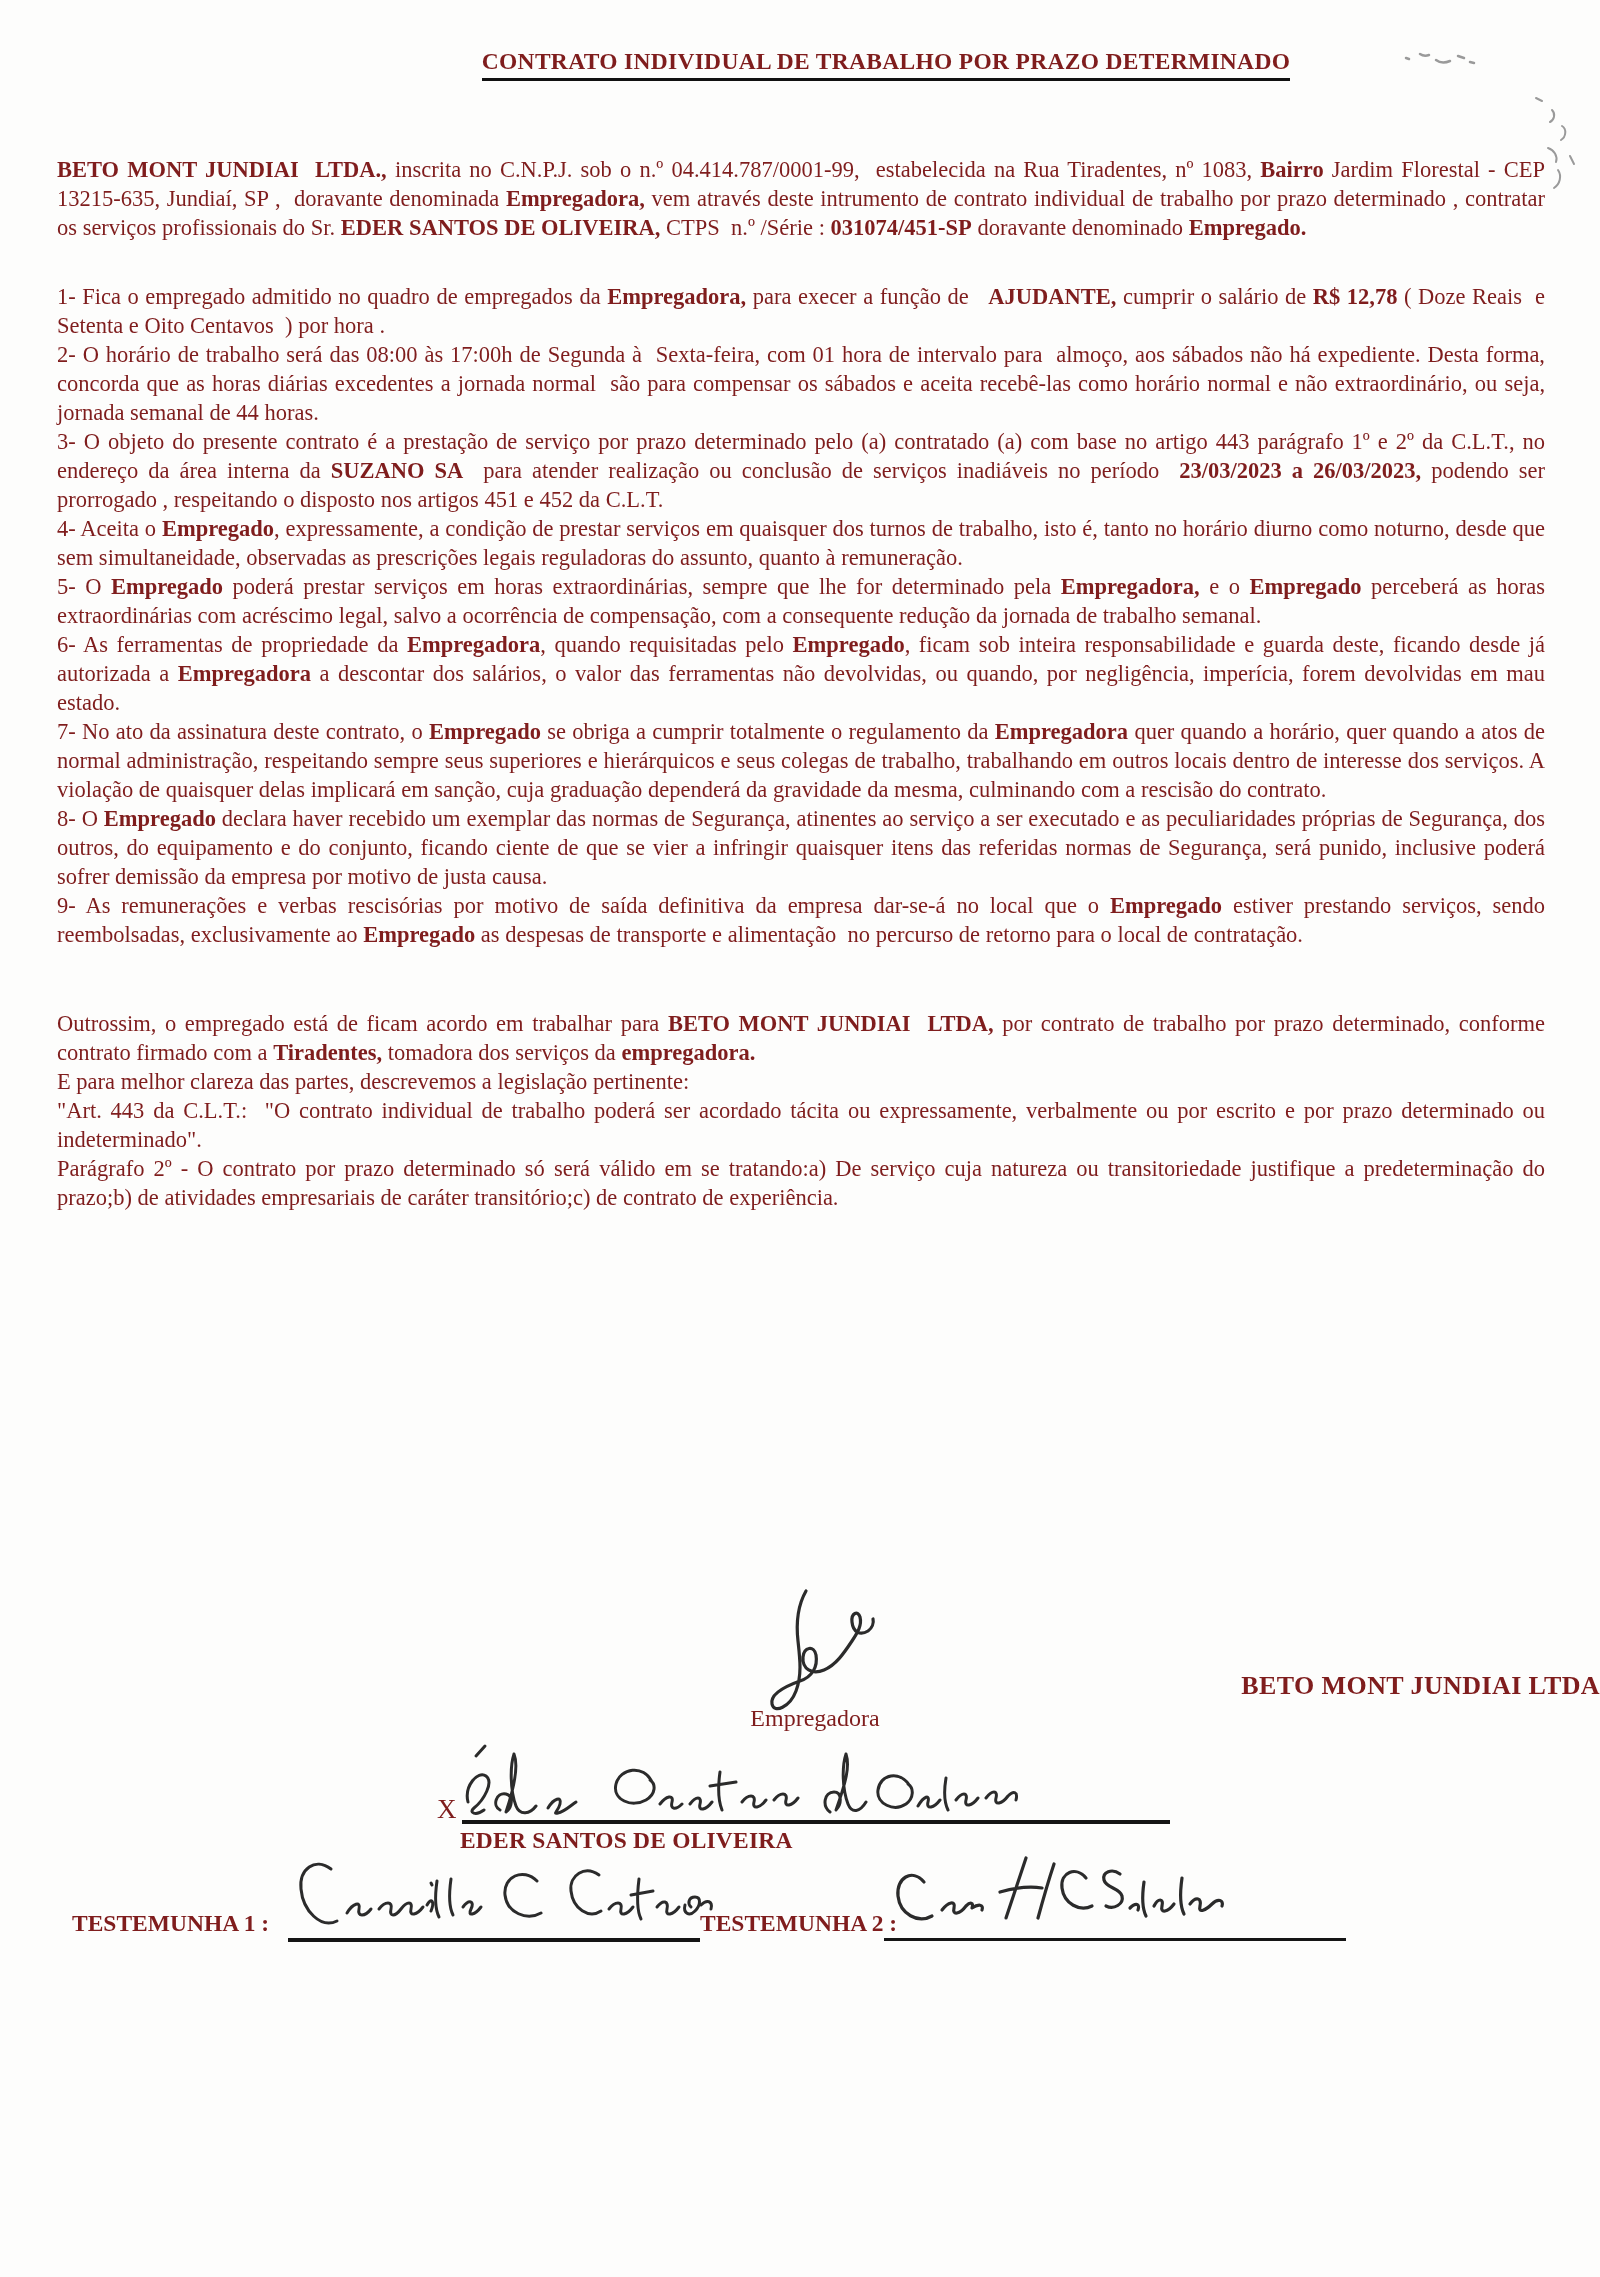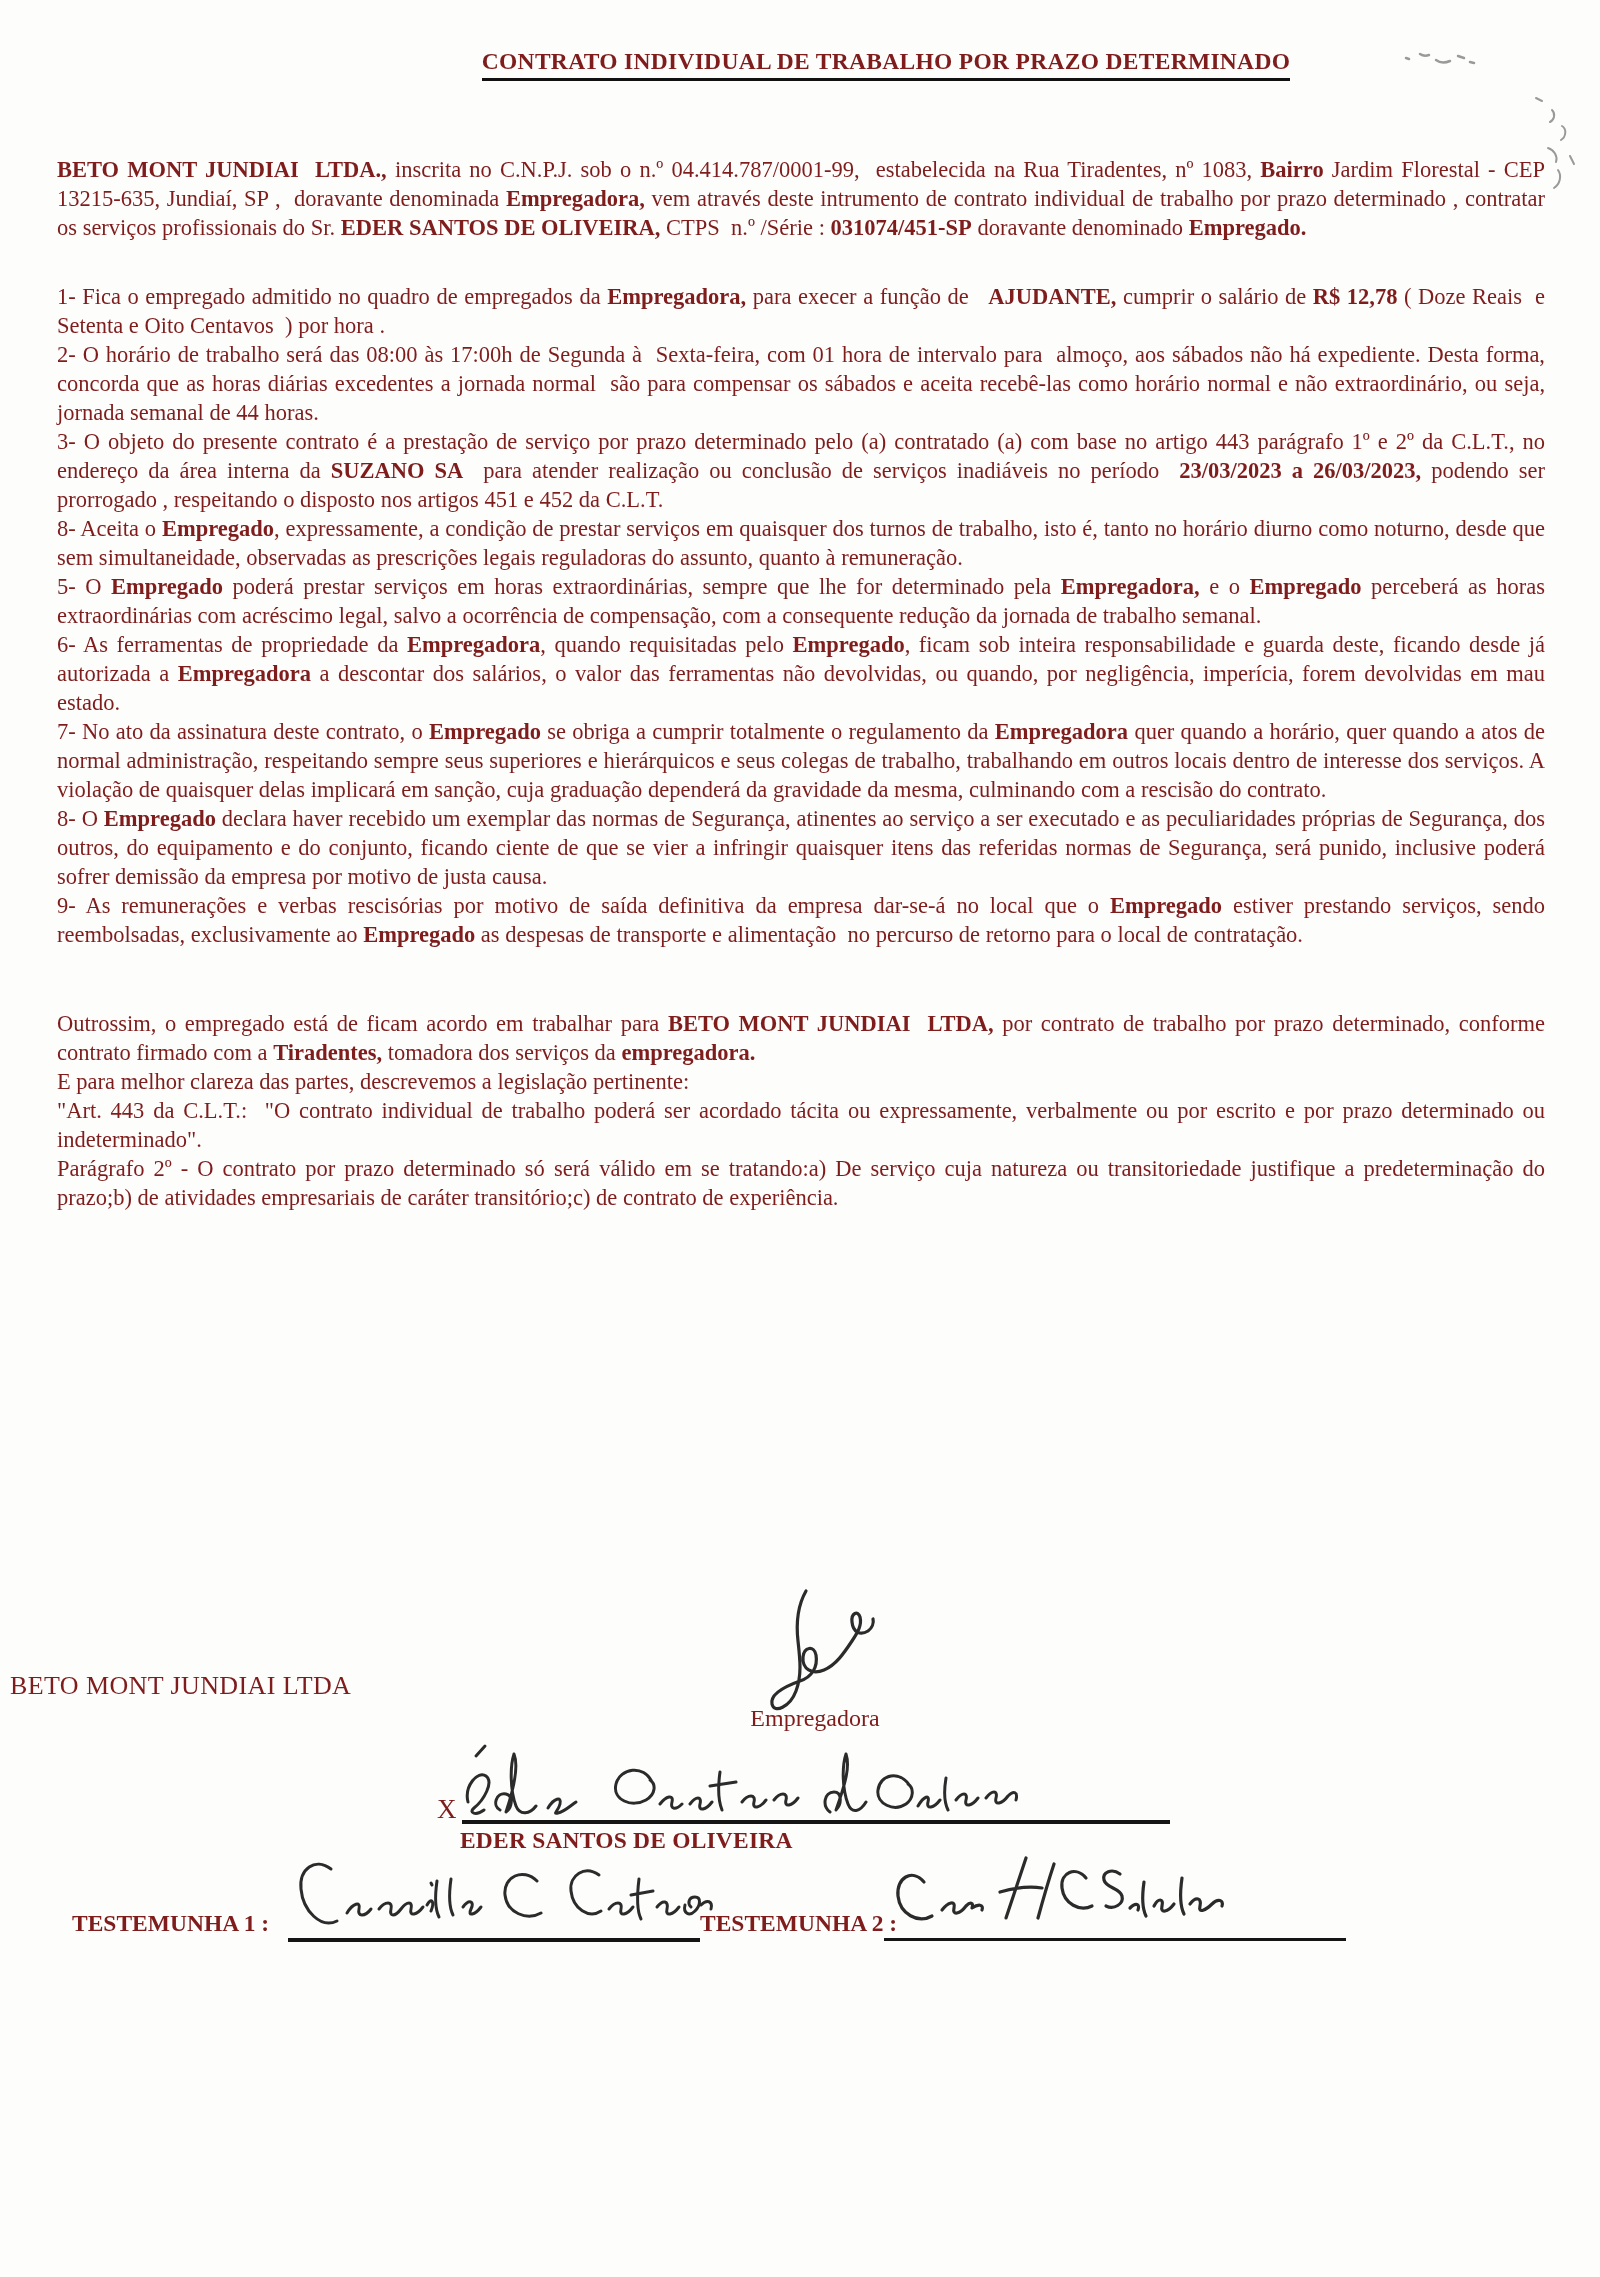--- a/index.html
+++ b/index.html
@@ -26,22 +26,22 @@
   .clauses { margin-top:40px; }
   .outrossim { margin-top:60px; }
   .dateline {
     position:absolute; top:1549px; left:0; width:100%;
     text-align:center; text-indent:28px; font-size:24px;
   }
   .sig-svg { position:absolute; pointer-events:none; }
   .company-sig { top:1583px; left:742px; }
   .company-name {
     position:absolute; top:1671px; left:0; width:100%;
-    text-align:left; text-indent:10px;
-    font-weight:normal; font-size:26px; letter-spacing:0.4px;
+    text-align:right; text-indent:10px;
+    font-weight:bold; font-size:26px; letter-spacing:0.4px;
   }
   .company-role {
     position:absolute; top:1705px; left:0; width:100%;
     text-align:center; text-indent:30px; font-size:24px;
   }
   .x-mark { position:absolute; top:1794px; left:437px; font-size:27px; }
   .emp-sig { top:1740px; left:462px; }
   .sig-line { position:absolute; background:#151515; }
   .emp-line { top:1820px; left:462px; width:708px; height:4px; }
   .emp-name {
@@ -77,21 +77,21 @@
     <div class="title-wrap">
       <span class="title-inner">CONTRATO INDIVIDUAL DE TRABALHO POR PRAZO DETERMINADO</span>
     </div>
 
     <p class="para intro"><span class="seg-b">BETO MONT JUNDIAI&nbsp; LTDA.,</span><span> inscrita no C.N.P.J. sob o n.º 04.414.787/0001-99,&nbsp; estabelecida na Rua Tiradentes, nº 1083, </span><span class="seg-b">Bairro</span><span> Jardim Florestal - CEP 13215-635, Jundiaí, SP ,&nbsp; doravante denominada </span><span class="seg-b">Empregadora,</span><span> vem através deste intrumento de contrato individual de trabalho por prazo determinado , contratar os serviços profissionais do Sr. </span><span class="seg-b">EDER SANTOS DE OLIVEIRA,</span><span> CTPS&nbsp; n.º /Série : </span><span class="seg-b">031074/451-SP</span><span> doravante denominado </span><span class="seg-b">Empregado.</span></p>
 
     <div class="clauses">
       <p class="para"><span>1- Fica o empregado admitido no quadro de empregados da </span><span class="seg-b">Empregadora,</span><span> para execer a função de&nbsp;&nbsp; </span><span class="seg-b">AJUDANTE,</span><span> cumprir o salário de </span><span class="seg-b">R$ 12,78</span><span> ( Doze Reais&nbsp; e Setenta e Oito Centavos&nbsp; ) por hora .</span></p>
       <p class="para"><span>2- O horário de trabalho será das 08:00 às 17:00h de Segunda à&nbsp; Sexta-feira, com 01 hora de intervalo para&nbsp; almoço, aos sábados não há expediente. Desta forma, concorda que as horas diárias excedentes a jornada normal&nbsp; são para compensar os sábados e aceita recebê-las como horário normal e não extraordinário, ou seja, jornada semanal de 44 horas.</span></p>
       <p class="para"><span>3- O objeto do presente contrato é a prestação de serviço por prazo determinado pelo (a) contratado (a) com base no artigo 443 parágrafo 1º e 2º da C.L.T., no endereço da área interna da </span><span class="seg-b">SUZANO SA</span><span>&nbsp; para atender realização ou conclusão de serviços inadiáveis no período&nbsp; </span><span class="seg-b">23/03/2023 a 26/03/2023,</span><span> podendo ser prorrogado , respeitando o disposto nos artigos 451 e 452 da C.L.T.</span></p>
-      <p class="para"><span>8- Aceita o </span><span class="seg-b">Empregado</span><span>, expressamente, a condição de prestar serviços em quaisquer dos turnos de trabalho, isto é, tanto no horário diurno como noturno, desde que sem simultaneidade, observadas as prescrições legais reguladoras do assunto, quanto à remuneração.</span></p>
+      <p class="para"><span>4- Aceita o </span><span class="seg-b">Empregado</span><span>, expressamente, a condição de prestar serviços em quaisquer dos turnos de trabalho, isto é, tanto no horário diurno como noturno, desde que sem simultaneidade, observadas as prescrições legais reguladoras do assunto, quanto à remuneração.</span></p>
       <p class="para"><span>5- O </span><span class="seg-b">Empregado</span><span> poderá prestar serviços em horas extraordinárias, sempre que lhe for determinado pela </span><span class="seg-b">Empregadora,</span><span> e o </span><span class="seg-b">Empregado</span><span> perceberá as horas extraordinárias com acréscimo legal, salvo a ocorrência de compensação, com a consequente redução da jornada de trabalho semanal.</span></p>
       <p class="para"><span>6- As ferramentas de propriedade da </span><span class="seg-b">Empregadora</span><span>, quando requisitadas pelo </span><span class="seg-b">Empregado</span><span>, ficam sob inteira responsabilidade e guarda deste, ficando desde já autorizada a </span><span class="seg-b">Empregadora</span><span> a descontar dos salários, o valor das ferramentas não devolvidas, ou quando, por negligência, imperícia, forem devolvidas em mau estado.</span></p>
       <p class="para"><span>7- No ato da assinatura deste contrato, o </span><span class="seg-b">Empregado</span><span> se obriga a cumprir totalmente o regulamento da </span><span class="seg-b">Empregadora</span><span> quer quando a horário, quer quando a atos de normal administração, respeitando sempre seus superiores e hierárquicos e seus colegas de trabalho, trabalhando em outros locais dentro de interesse dos serviços. A violação de quaisquer delas implicará em sanção, cuja graduação dependerá da gravidade da mesma, culminando com a rescisão do contrato.</span></p>
       <p class="para"><span>8- O </span><span class="seg-b">Empregado</span><span> declara haver recebido um exemplar das normas de Segurança, atinentes ao serviço a ser executado e as peculiaridades próprias de Segurança, dos outros, do equipamento e do conjunto, ficando ciente de que se vier a infringir quaisquer itens das referidas normas de Segurança, será punido, inclusive poderá sofrer demissão da empresa por motivo de justa causa.</span></p>
       <p class="para"><span>9- As remunerações e verbas rescisórias por motivo de saída definitiva da empresa dar-se-á no local que o </span><span class="seg-b">Empregado</span><span> estiver prestando serviços, sendo reembolsadas, exclusivamente ao </span><span class="seg-b">Empregado</span><span> as despesas de transporte e alimentação&nbsp; no percurso de retorno para o local de contratação.</span></p>
     </div>
 
     <p class="para outrossim"><span>Outrossim, o empregado está de ficam acordo em trabalhar para </span><span class="seg-b">BETO MONT JUNDIAI&nbsp; LTDA,</span><span> por contrato de trabalho por prazo determinado, conforme contrato firmado com a </span><span class="seg-b">Tiradentes,</span><span> tomadora dos serviços da </span><span class="seg-b">empregadora.</span></p>
     <p class="para">E para melhor clareza das partes, descrevemos a legislação pertinente:</p>
     <p class="para"><span>"Art. 443 da C.L.T.:&nbsp; "O contrato individual de trabalho poderá ser acordado tácita ou expressamente, verbalmente ou por escrito e por prazo determinado ou indeterminado".</span></p>

